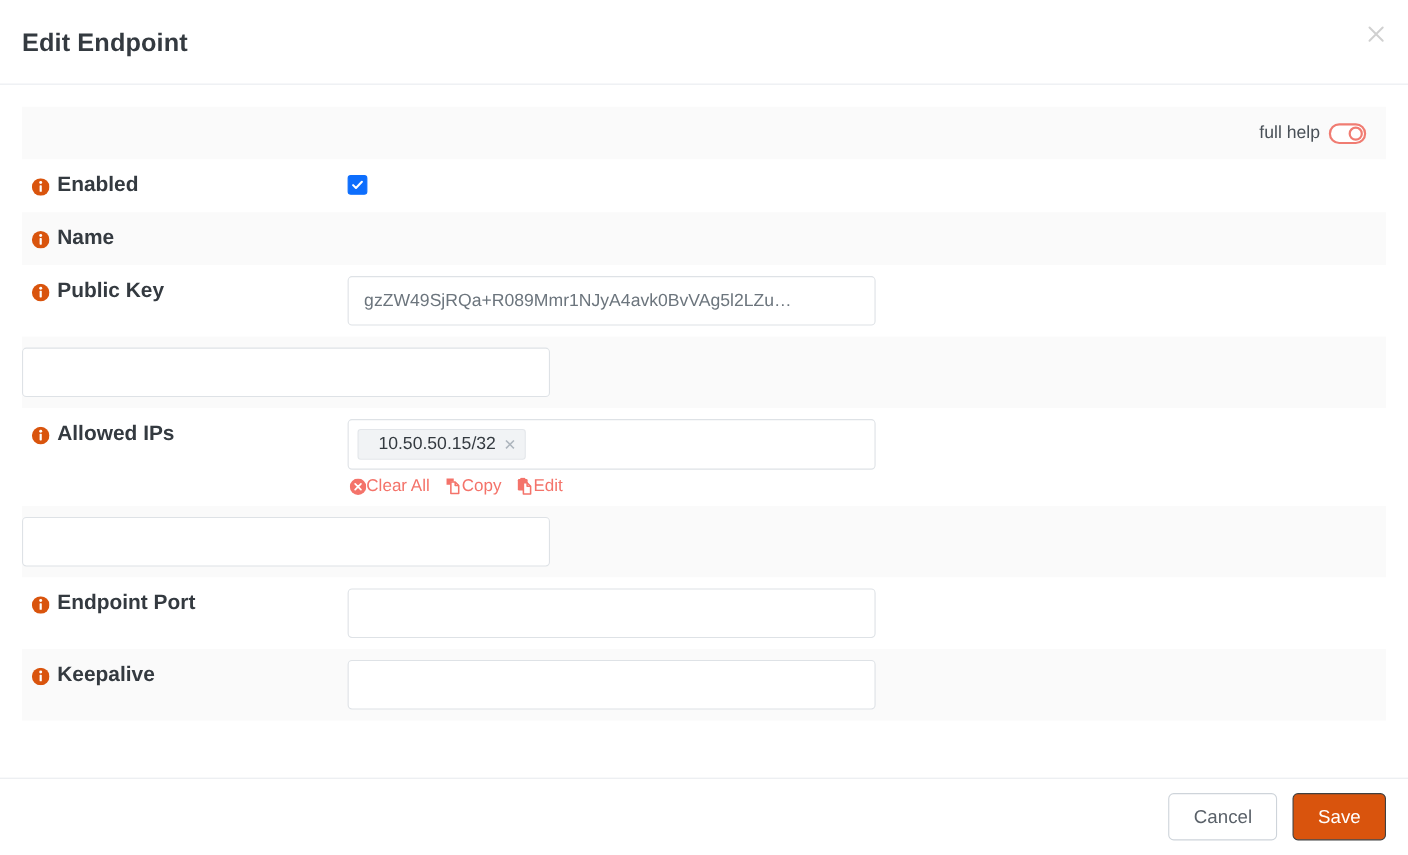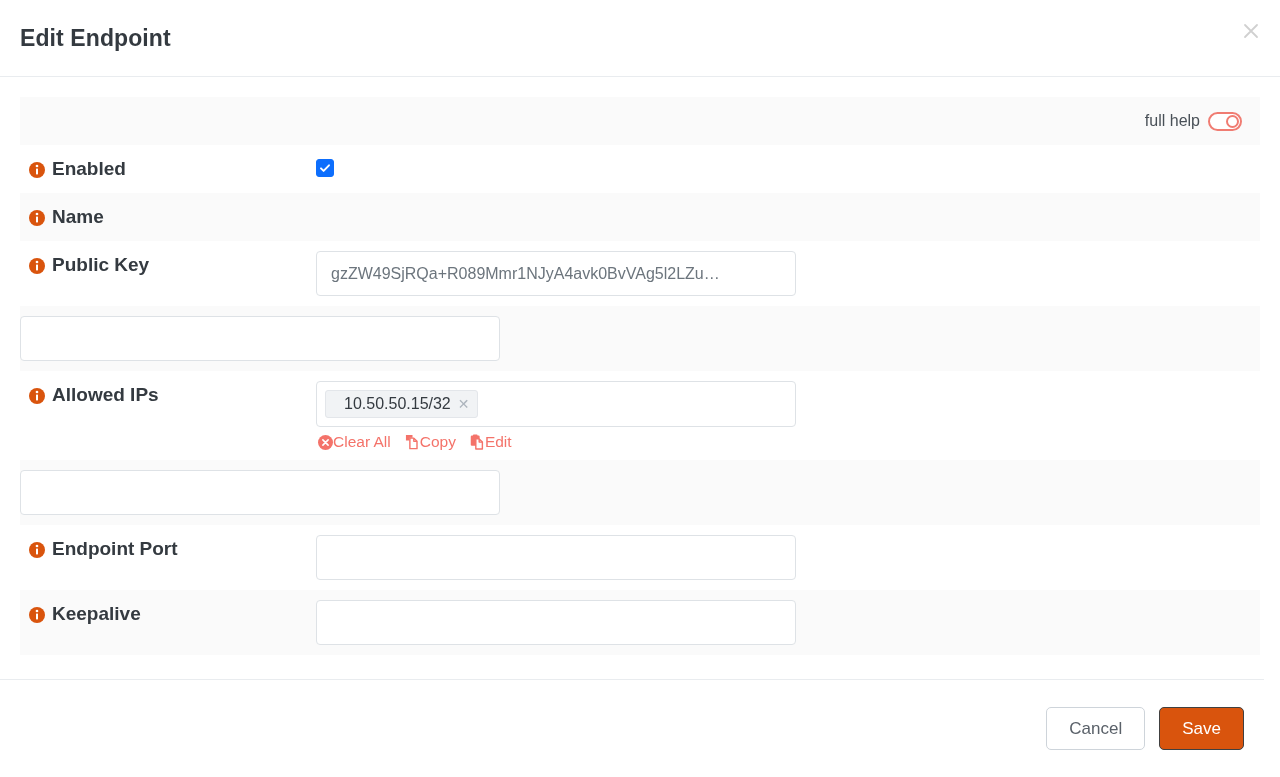--- a/index.html
+++ b/index.html
@@ -214,23 +214,23 @@
     font-size: 15.5px;
     cursor: pointer;
     line-height: 1;
   }
   .token-action svg { display: block; }
 
   
   .dlg-footer {
     position: absolute;
     left: 0;
-    right: 16px;
+    right: 0;
     bottom: 0;
-    height: 98px;
+    height: 70px;
     box-sizing: border-box;
     border-top: 1px solid #e9ecef;
     display: flex;
     align-items: center;
     justify-content: flex-end;
     gap: 14px;
     padding: 0 20px;
     background: #ffffff;
   }
   .btn {

